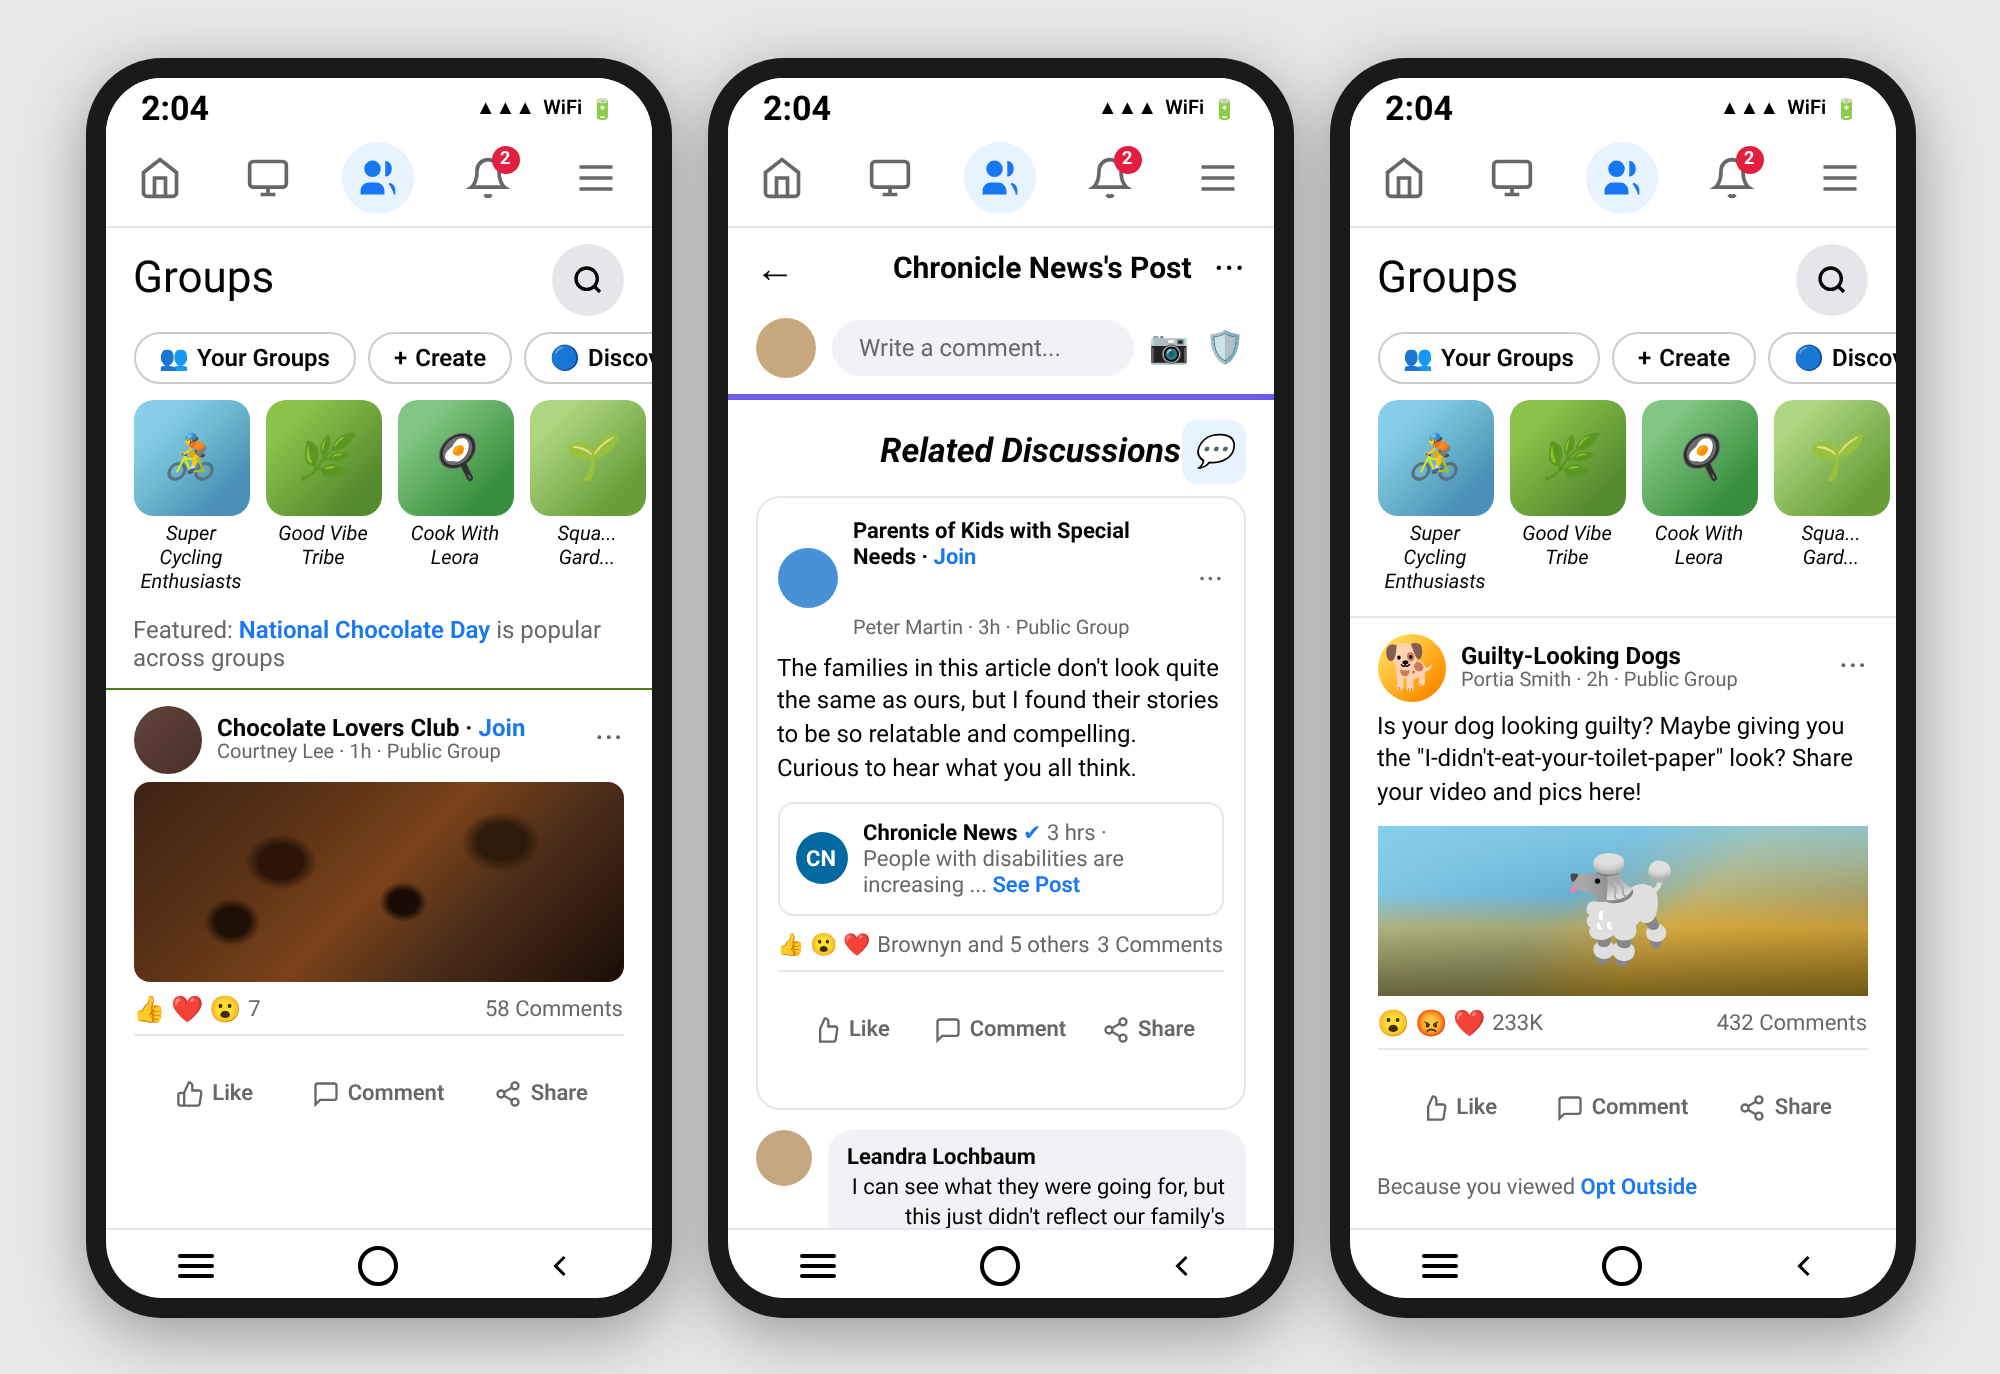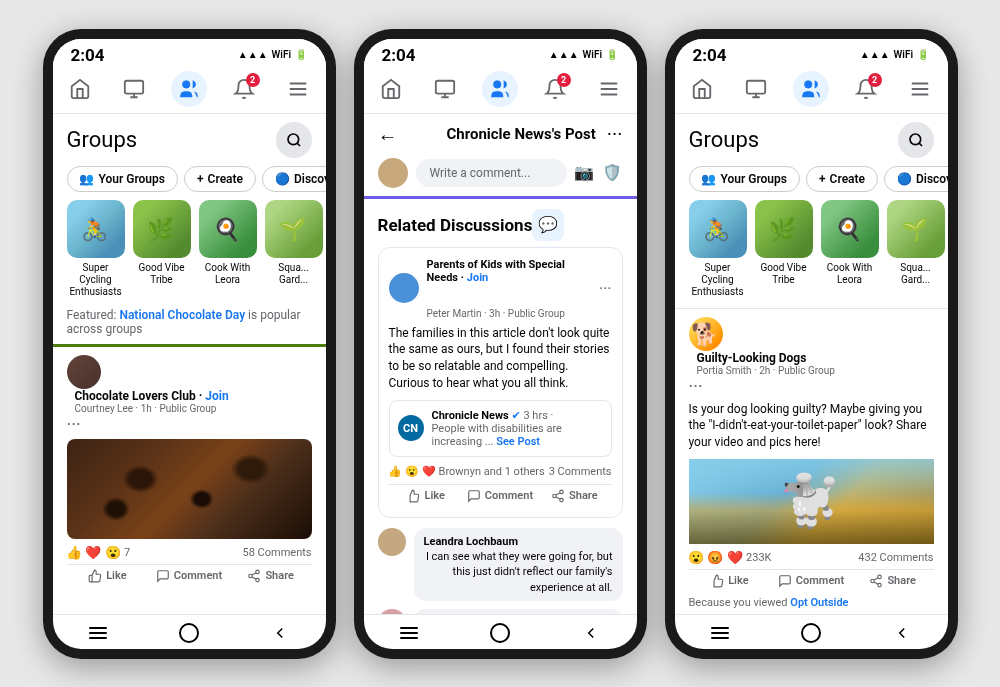--- a/index.html
+++ b/index.html
@@ -131,20 +131,21 @@
       gap: 8px;
       padding: 0 14px 10px;
       overflow: hidden;
     }
     .group-item {
       display: flex;
       flex-direction: column;
       align-items: center;
       gap: 4px;
       min-width: 58px;
+      font-style: italic;
     }
     .group-photo {
       width: 58px; height: 58px;
       border-radius: 10px;
       overflow: hidden;
       background: #c5c5c5;
     }
     .group-name {
       font-size: 10px;
       text-align: center;
@@ -156,30 +157,29 @@
     
     .featured-text {
       font-size: 12px;
       color: #65676b;
       padding: 0 14px 8px;
     }
     .featured-text a { color: #1877f2; font-weight: 600; text-decoration: none; }
 
     
     .post-card {
-      border-top: 3px solid #4d7c0f;
+      border-top: 1px solid #4d7c0f;
       padding: 8px 14px;
       background: #fff;
     }
     .post-card-header {
       display: flex;
-      align-items: flex-start;
+      align-items: center;
       justify-content: space-between;
       margin-bottom: 4px;
-      flex-direction: column;
     }
     .post-avatar {
       width: 34px; height: 34px;
       border-radius: 50%;
       background: #ccc;
       flex-shrink: 0;
     }
     .post-meta { flex: 1; padding-left: 8px; }
     .post-group-name {
       font-size: 12px;
@@ -228,21 +228,21 @@
       color: #65676b;
     }
     .reactions-left { display: flex; align-items: center; gap: 3px; }
     .reaction-emoji { font-size: 13px; }
 
     
     .action-bar {
       display: flex;
       gap: 0;
       border-top: 1px solid #e4e6ea;
-      padding: 0 0;
+      padding: 18px 0;
       margin-top: 4px;
     }
     .action-btn {
       flex: 1;
       display: flex;
       align-items: center;
       justify-content: center;
       gap: 4px;
       font-size: 11px;
       color: #65676b;
@@ -299,22 +299,23 @@
       font-size: 12px;
       color: #65676b;
       cursor: text;
     }
     .comment-icons { display: flex; gap: 8px; align-items: center; }
     .comment-icon-btn { font-size: 16px; color: #65676b; cursor: pointer; }
 
     .related-header {
       display: flex;
       align-items: center;
-      justify-content: flex-start;
+      justify-content: flex-end;
       padding: 10px 14px 6px;
+      font-style: italic;
     }
     .related-title {
       font-size: 17px;
       font-weight: 700;
       color: #050505;
     }
     .related-icon {
       width: 32px; height: 32px;
       background: #e7f3ff;
       border-radius: 8px;
@@ -785,21 +786,21 @@
               <span class="see-post">See Post</span>
             </div>
           </div>
         </div>
 
         <div class="reactions-row">
           <div style="display:flex;align-items:center;gap:3px">
             <span>👍</span>
             <span>😮</span>
             <span>❤️</span>
-            <span>Brownyn and 1 others</span>
+            <span>Brownyn and 5 others</span>
           </div>
           <span>3 Comments</span>
         </div>
 
         <div class="action-bar">
           <div class="action-btn">
             <svg viewBox="0 0 24 24" fill="none" stroke="currentColor" stroke-width="2" width="14" height="14">
                 <path d="M14 9V5a3 3 0 00-3-3l-4 9v11h11.28a2 2 0 002-1.7l1.38-9a2 2 0 00-2-2.3z"></path>
               </svg>
             <span>Like</span>

